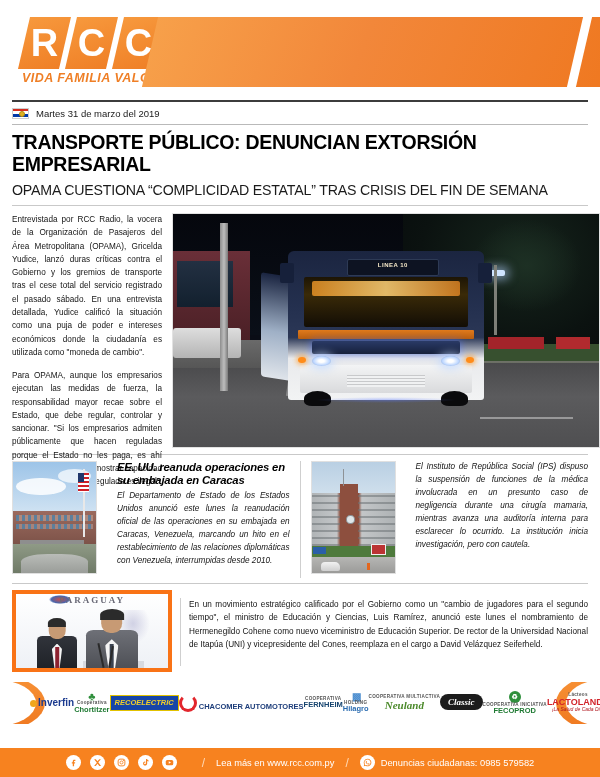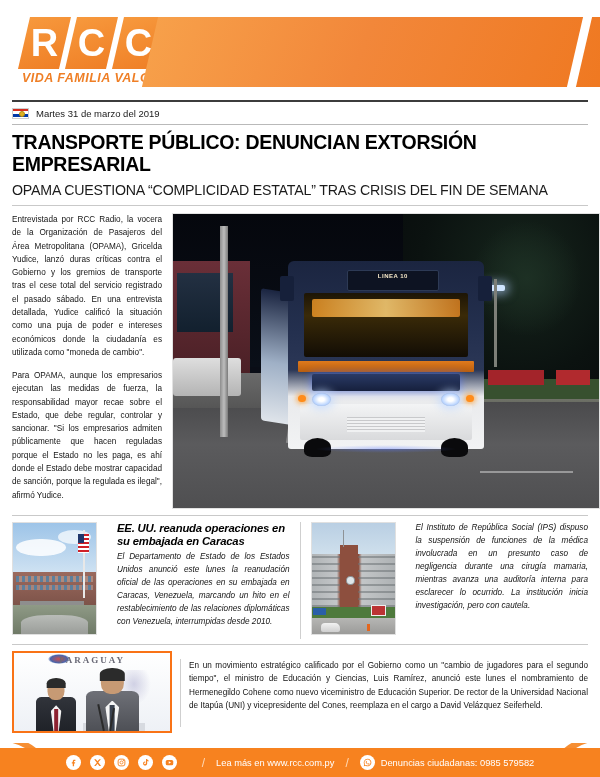--- a/index.html
+++ b/index.html
@@ -154,21 +154,21 @@
   }
   .rule-thick {
     margin: 7px 12px 0 12px;
     border-top: 1px solid #c9c9c9;
   }
 
   
   .main-story {
     display: flex;
     margin: 7px 0 0 12px;
-    height: 296px;
+    height: 235px;
   }
   .main-text {
     width: 160px;
     flex: 0 0 160px;
     padding-right: 10px;
     box-sizing: border-box;
   }
   .main-text p {
     margin: 0 0 10px 0;
     font-size: 8.2px;
@@ -344,21 +344,21 @@
     line-height: 1.25;
     color: #000;
     letter-spacing: -0.2px;
     padding-top: 6px;
     box-sizing: border-box;
   }
   .bot-photo {
     flex: 0 0 160px;
     width: 160px;
     height: 82px;
-    border: 2px solid #f97316;
+    border: 4px solid #f97316;
     box-sizing: border-box;
     position: relative;
     overflow: hidden;
     background: #f2f4f8;
   }
   .bot-text {
     flex: 1 1 auto;
     font-size: 8.2px;
     line-height: 1.62;
     text-align: justify;

